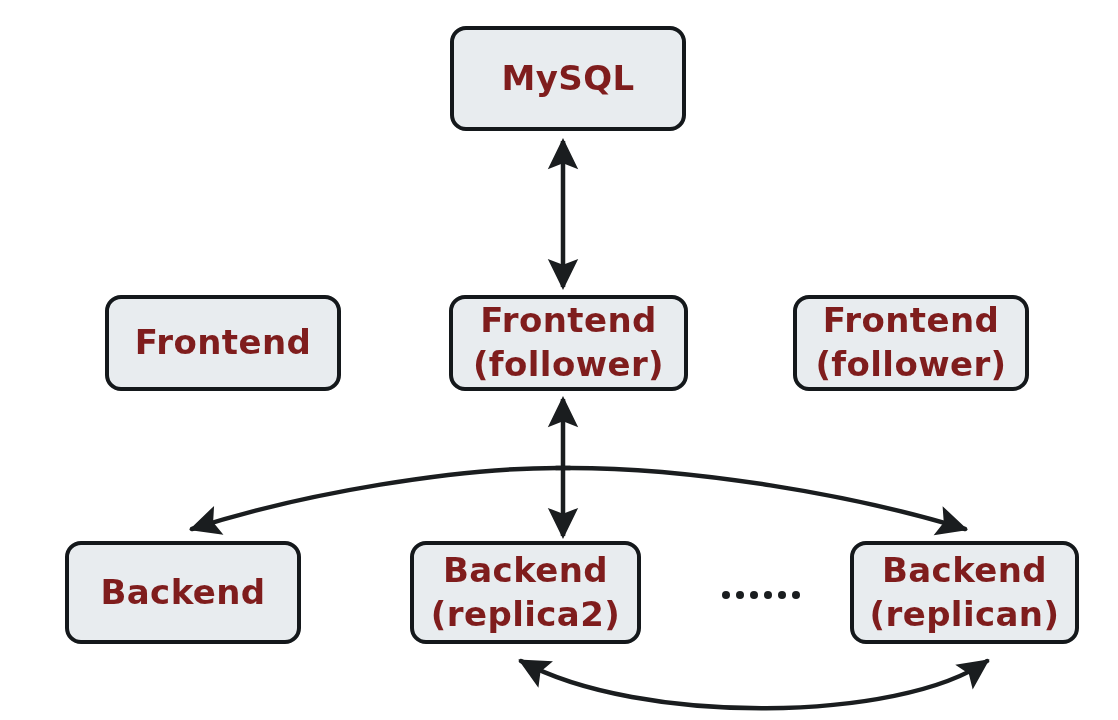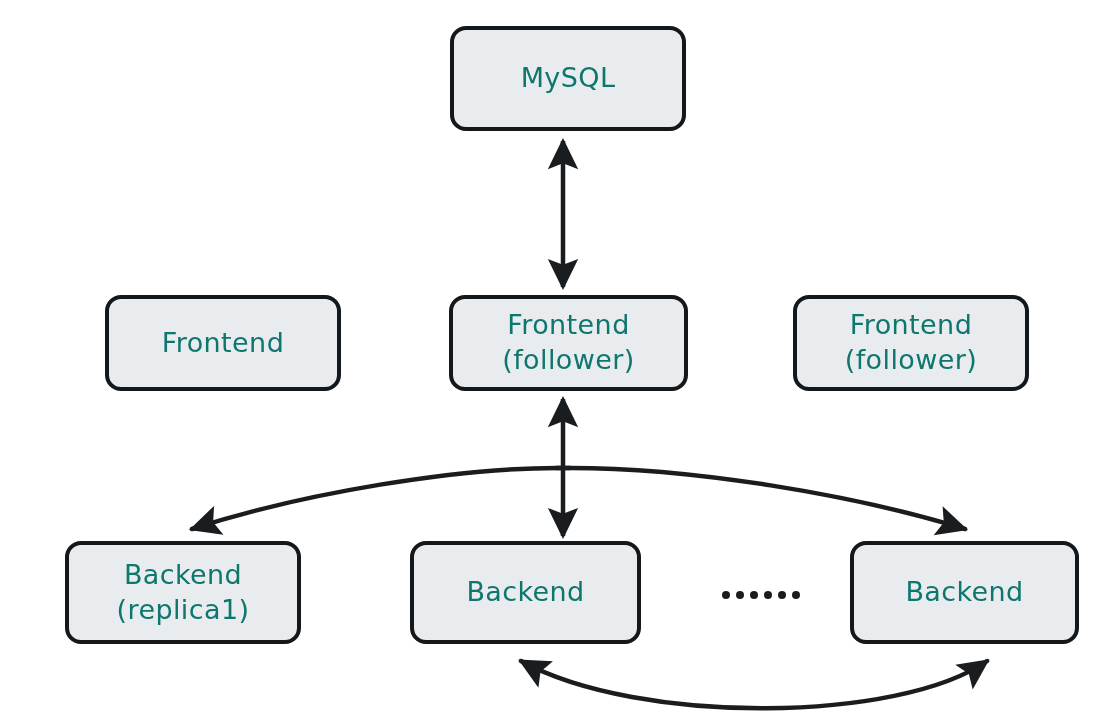--- a/index.html
+++ b/index.html
@@ -35,28 +35,28 @@
     border: 4px solid #14181b;
     border-radius: 16px;
     display: flex;
     flex-direction: column;
     align-items: center;
     justify-content: center;
     z-index: 5;
   }
   .node-line {
     display: block;
-    color: #0f766e;
+    color: #7f1d1d;
     font-family: "DejaVu Sans", sans-serif;
-    font-size: 27px;
+    font-size: 34px;
     line-height: 1.28;
     letter-spacing: 0.4px;
     white-space: nowrap;
     text-align: center;
-    font-weight: 400;
+    font-weight: 700;
   }
   
   #node-mysql      { left: 450px; top: 26px;  width: 236px; height: 105px; }
   #node-fe-leader  { left: 105px; top: 295px; width: 236px; height: 96px; }
   #node-fe-follow1 { left: 449px; top: 295px; width: 239px; height: 96px; }
   #node-fe-follow2 { left: 793px; top: 295px; width: 236px; height: 96px; }
   #node-be-rep1    { left: 65px;  top: 541px; width: 236px; height: 103px; }
   #node-be-rep2    { left: 410px; top: 541px; width: 231px; height: 103px; }
   #node-be-repn    { left: 850px; top: 541px; width: 229px; height: 103px; }
 
@@ -133,29 +133,30 @@
     <span class="node-line">(follower)</span>
   </div>
 
   <div class="node" id="node-fe-follow2">
     <span class="node-line">Frontend</span>
     <span class="node-line">(follower)</span>
   </div>
 
   <div class="node" id="node-be-rep1">
     <span class="node-line">Backend</span>
-    <span class="node-line">(replica1)</span>
   </div>
 
   <div class="node" id="node-be-rep2">
     <span class="node-line">Backend</span>
+    <span class="node-line">(replica2)</span>
   </div>
 
   <div class="node" id="node-be-repn">
     <span class="node-line">Backend</span>
+    <span class="node-line">(replican)</span>
   </div>
 
   <div id="ellipsis" title="......">
     <span class="dot"></span>
     <span class="dot"></span>
     <span class="dot"></span>
     <span class="dot"></span>
     <span class="dot"></span>
     <span class="dot"></span>
   </div>

